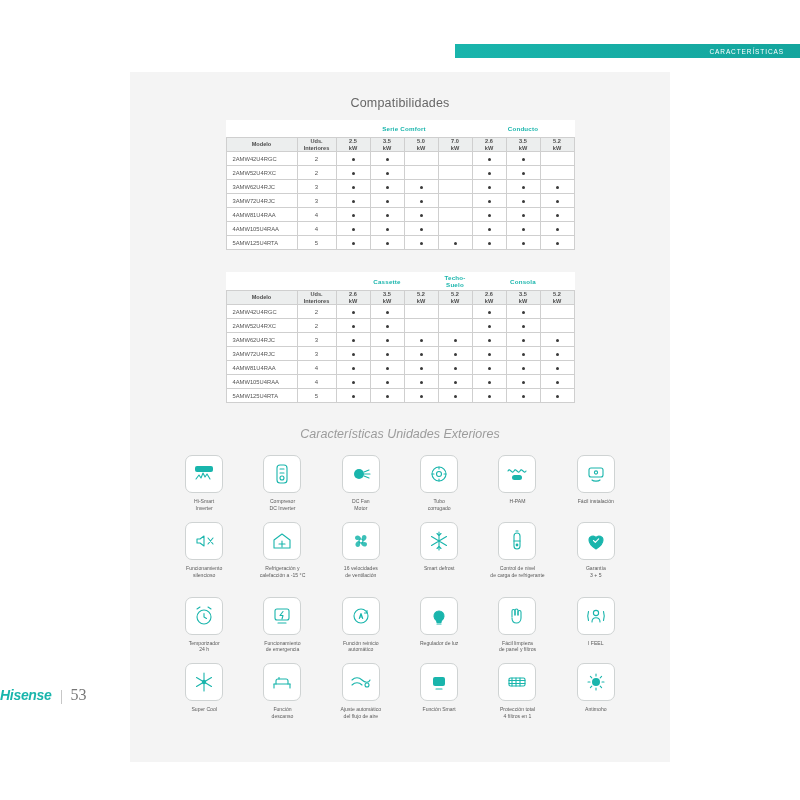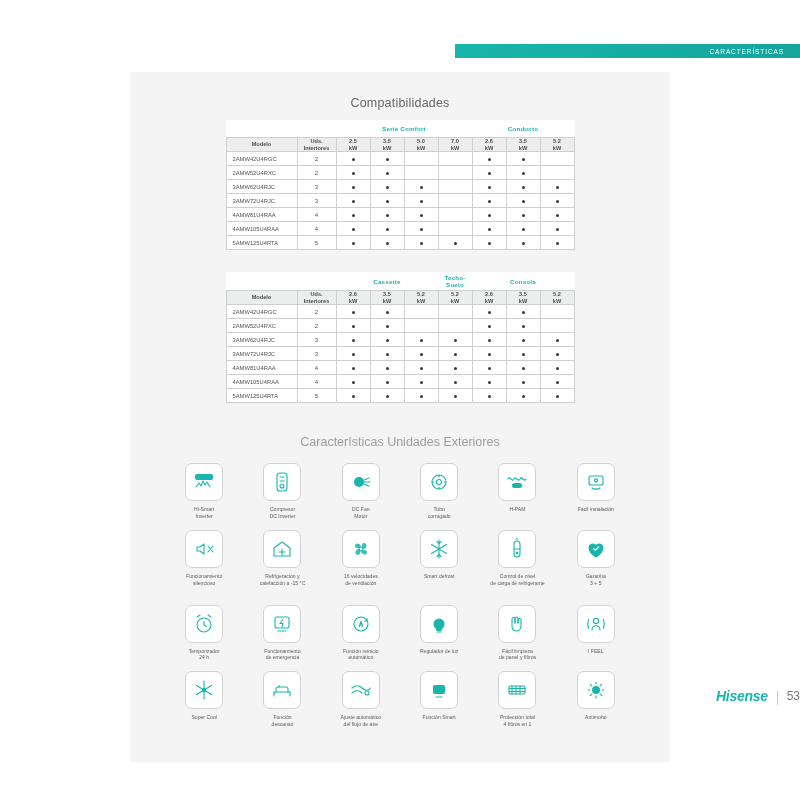--- a/index.html
+++ b/index.html
@@ -87,31 +87,32 @@
   }
   .ficon svg{display:block;}
   .flabel{
     font-size:5.1px;color:#5a5a5a;text-align:center;line-height:1.35;
     max-width:62px;
   }
 
   
   .footer{
     position:absolute;left:0;right:0;bottom:36px;
-    display:flex;align-items:center;justify-content:flex-end;
+    display:flex;align-items:center;
+    padding-right:130px;
   }
   .brand{
     color:#19b5ac;font-size:14px;font-weight:bold;font-style:italic;
     letter-spacing:-.3px;
   }
   .divider{
     display:inline-block;width:1px;height:14px;background:#c7c7c7;margin:0 9px;
     position:relative;top:2px;
   }
-  .pagenum{color:#777;font-size:12px;}
+  .pagenum{color:#777;font-size:16px;font-family:Liberation Serif, serif;}
 </style>
 </head>
 <body>
 
 <div class="page">
 
   <div class="header-tab">
     <span>CARACTERÍSTICAS</span>
   </div>
 
@@ -313,21 +314,21 @@
               <td><span class="dot"></span></td>
               <td><span class="dot"></span></td>
               <td><span class="dot"></span></td>
               <td><span class="dot"></span></td>
               <td><span class="dot"></span></td>
             </tr>
           </tbody>
       </table>
     </div>
 
-    <div class="section-title" style="margin-top:32px;">Características Unidades Exteriores</div>
+    <div class="section-title" style="margin-top:24px;font-style:italic;">Características Unidades Exteriores</div>
     <div class="features" id="outdoor-features">
         <div class="feat">
           <div class="ficon">
             <svg width="24" height="24" viewBox="0 0 24 24" fill="none" stroke="#19b5ac" stroke-width="1.1" stroke-linecap="round" stroke-linejoin="round">
               <rect x="3" y="4" width="18" height="6" rx="2" fill="#19b5ac" stroke="none"></rect>
               <path d="M4 17l3-4 2 3 2-5 2 4 2-3 3 5"></path>
             </svg>
           </div>
           <div class="flabel">Hi-Smart<br>Inverter</div>
         </div>

